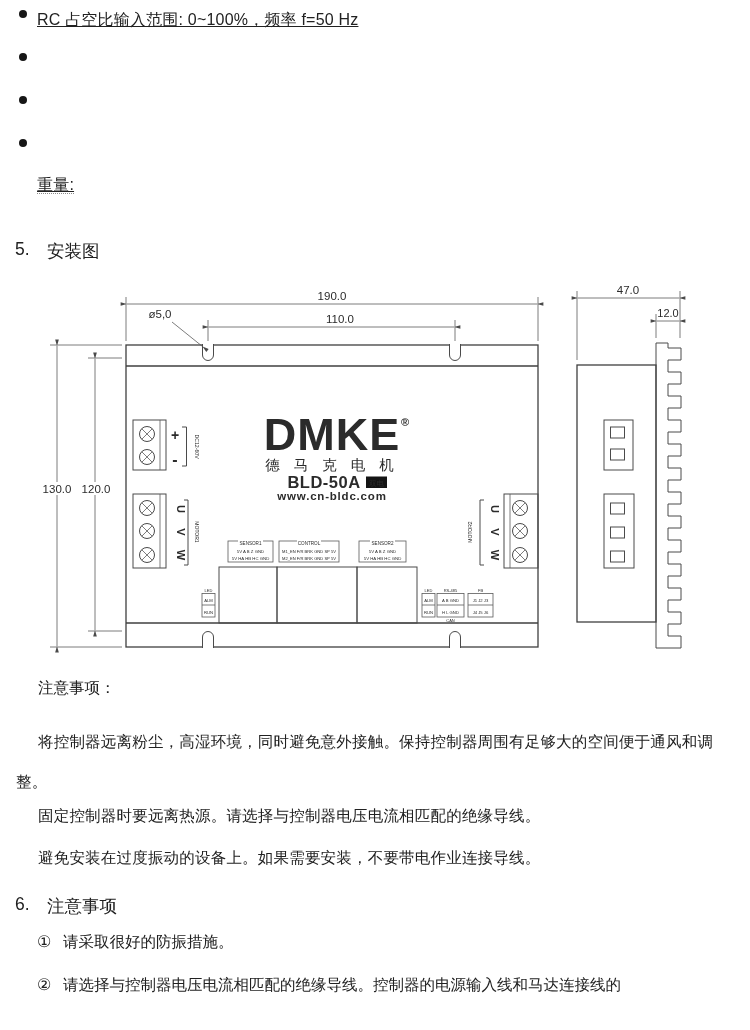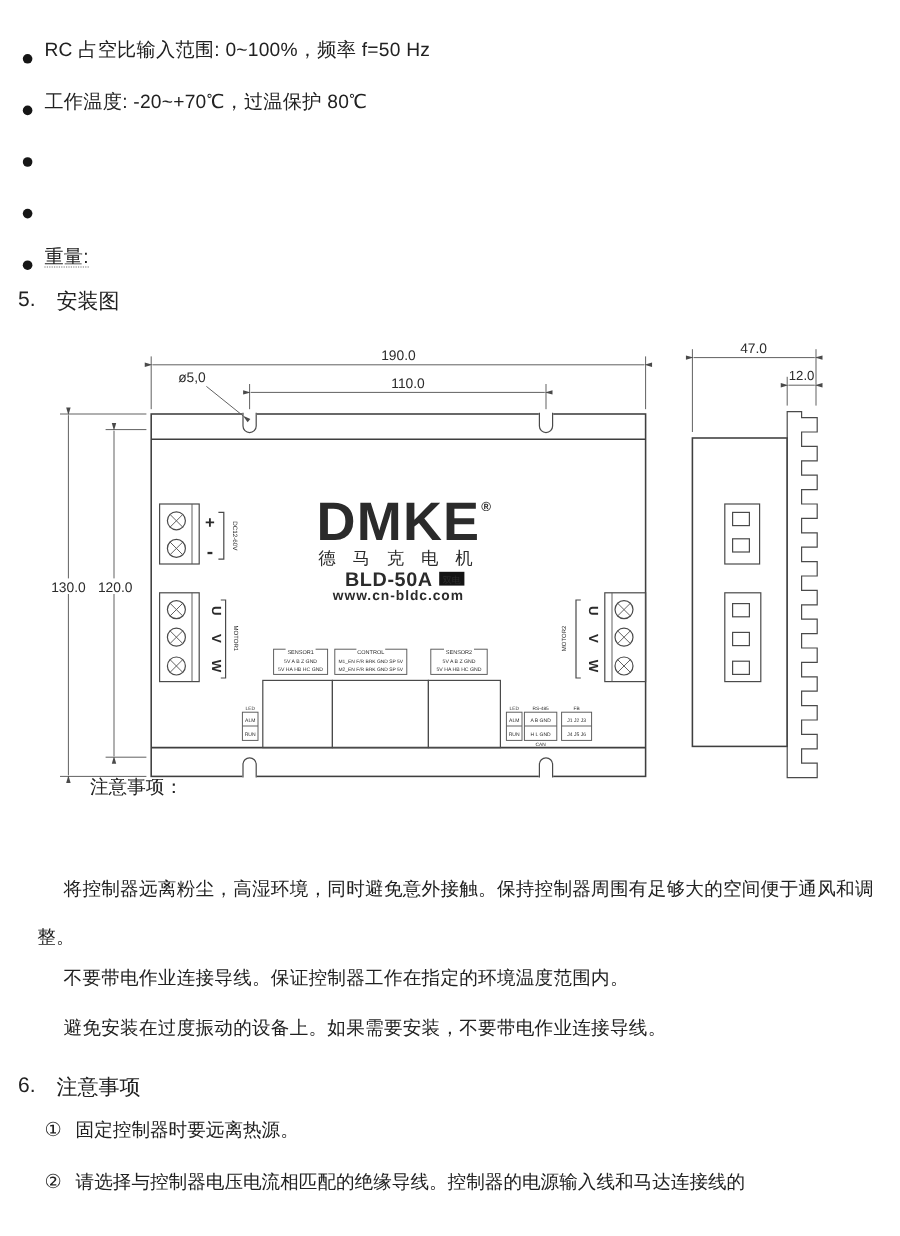--- a/index.html
+++ b/index.html
@@ -2,63 +2,59 @@
 <html><head>
 <meta charset="utf-8">
 <style>
   html,body{margin:0;padding:0;background:#ffffff;}
   .page{
     position:relative;width:750px;height:1030px;background:#ffffff;overflow:hidden;
     font-family:"Liberation Sans",sans-serif;color:#212121;
   }
   
   .specs{position:absolute;top:10px;left:19px;}
-  .spec{display:flex;align-items:flex-end;height:43px;}
+  .spec{display:flex;align-items:flex-start;height:43px;text-decoration:underline;}
   .dot{width:8px;height:8px;border-radius:50%;background:#161616;margin-right:10px;flex:0 0 auto;}
   .spec-text{font-size:16px;letter-spacing:0.2px;}
-  .spec-text.u{text-decoration:underline dotted #8a8a8a 1px;text-underline-offset:3px;}
+  .spec-text.u{text-decoration:underline dotted #8a8a8a 1px;text-underline-offset:3px;margin-top:36px;}
   
   .sec-head{position:absolute;left:15px;font-size:17.5px;display:flex;}
   .sec-head .num{width:32px;}
   #sec5{top:239px;}
   #sec6{top:894px;}
   
   .diagram{position:absolute;top:270px;left:0;width:750px;height:400px;}
   svg text{fill:#2b2b2b;font-family:"Liberation Sans",sans-serif;}
   .ln{stroke:#4a4a4a;stroke-width:1;fill:none;}
   .ln2{stroke:#3f3f3f;stroke-width:1.3;fill:none;}
   .thin{stroke:#5a5a5a;stroke-width:0.8;fill:none;}
   .wh{fill:#ffffff;stroke:none;}
   .dimtxt{font-size:11.5px;}
   
-  .notes-title{position:absolute;top:646px;left:38px;font-size:15.5px;margin-left:37px;}
-  .para{position:absolute;left:31px;width:706px;font-size:15.5px;line-height:40px;letter-spacing:0.2px;}
+  .notes-title{position:absolute;top:678px;left:38px;font-size:15.5px;}
+  .para{position:absolute;left:16px;width:706px;font-size:15.5px;line-height:40px;letter-spacing:0.2px;}
   .para.indent{text-indent:22px;}
   #p1{top:722px;}
   #p2{top:796px;line-height:40px;}
   #p3{top:838px;line-height:40px;}
   
   .citem{position:absolute;left:37px;display:flex;font-size:15.5px;}
   .citem .marker{width:26px;font-size:16px;}
   #item1{top:932px;}
   #item2{top:975px;}
 </style>
 </head>
 <body>
 
 <div class="page">
 
   <div class="specs">
     <div class="spec">
       <span class="dot"></span>
       <span class="spec-text">RC 占空比输入范围: 0~100%，频率 f=50 Hz</span>
-    </div>
-    <div class="spec">
-      <span class="dot"></span>
-      <span class="spec-text">工作温度: -20~+70℃，过温保护 80℃</span>
     </div>
     <div class="spec">
       <span class="dot"></span>
     </div>
     <div class="spec">
       <span class="dot"></span>
     </div>
     <div class="spec">
       <span class="dot"></span>
       <span class="spec-text u">重量:</span>
@@ -280,30 +276,30 @@
         <rect class="ln" x="604" y="494" width="30" height="74"></rect>
         <rect class="ln" x="610.5" y="503" width="14" height="11"></rect>
         <rect class="ln" x="610.5" y="527" width="14" height="11"></rect>
         <rect class="ln" x="610.5" y="551" width="14" height="11"></rect>
       </g>
     </g>
   </svg>
 
   <div class="notes-title">注意事项：</div>
   <div class="para indent" id="p1">将控制器远离粉尘，高湿环境，同时避免意外接触。保持控制器周围有足够大的空间便于通风和调整。</div>
-  <div class="para indent" id="p2">不要带电作业连接导线。保证控制器工作在指定的环境温度范围内。</div>
+  <div class="para indent" id="p2">固定控制器时要远离热源。请选择与控制器电压电流相匹配的绝缘导线。</div>
   <div class="para indent" id="p3">避免安装在过度振动的设备上。如果需要安装，不要带电作业连接导线。</div>
 
   <div class="sec-head" id="sec6">
     <span class="num">6.</span>
     <span>注意事项</span>
   </div>
 
   <div class="citem" id="item1">
     <span class="marker">①</span>
-    <span>固定控制器时要远离热源。</span>
+    <span>请采取很好的防振措施。</span>
   </div>
   <div class="citem" id="item2">
     <span class="marker">②</span>
     <span>请选择与控制器电压电流相匹配的绝缘导线。控制器的电源输入线和马达连接线的</span>
   </div>
 
 </div>
 
 </body></html>

